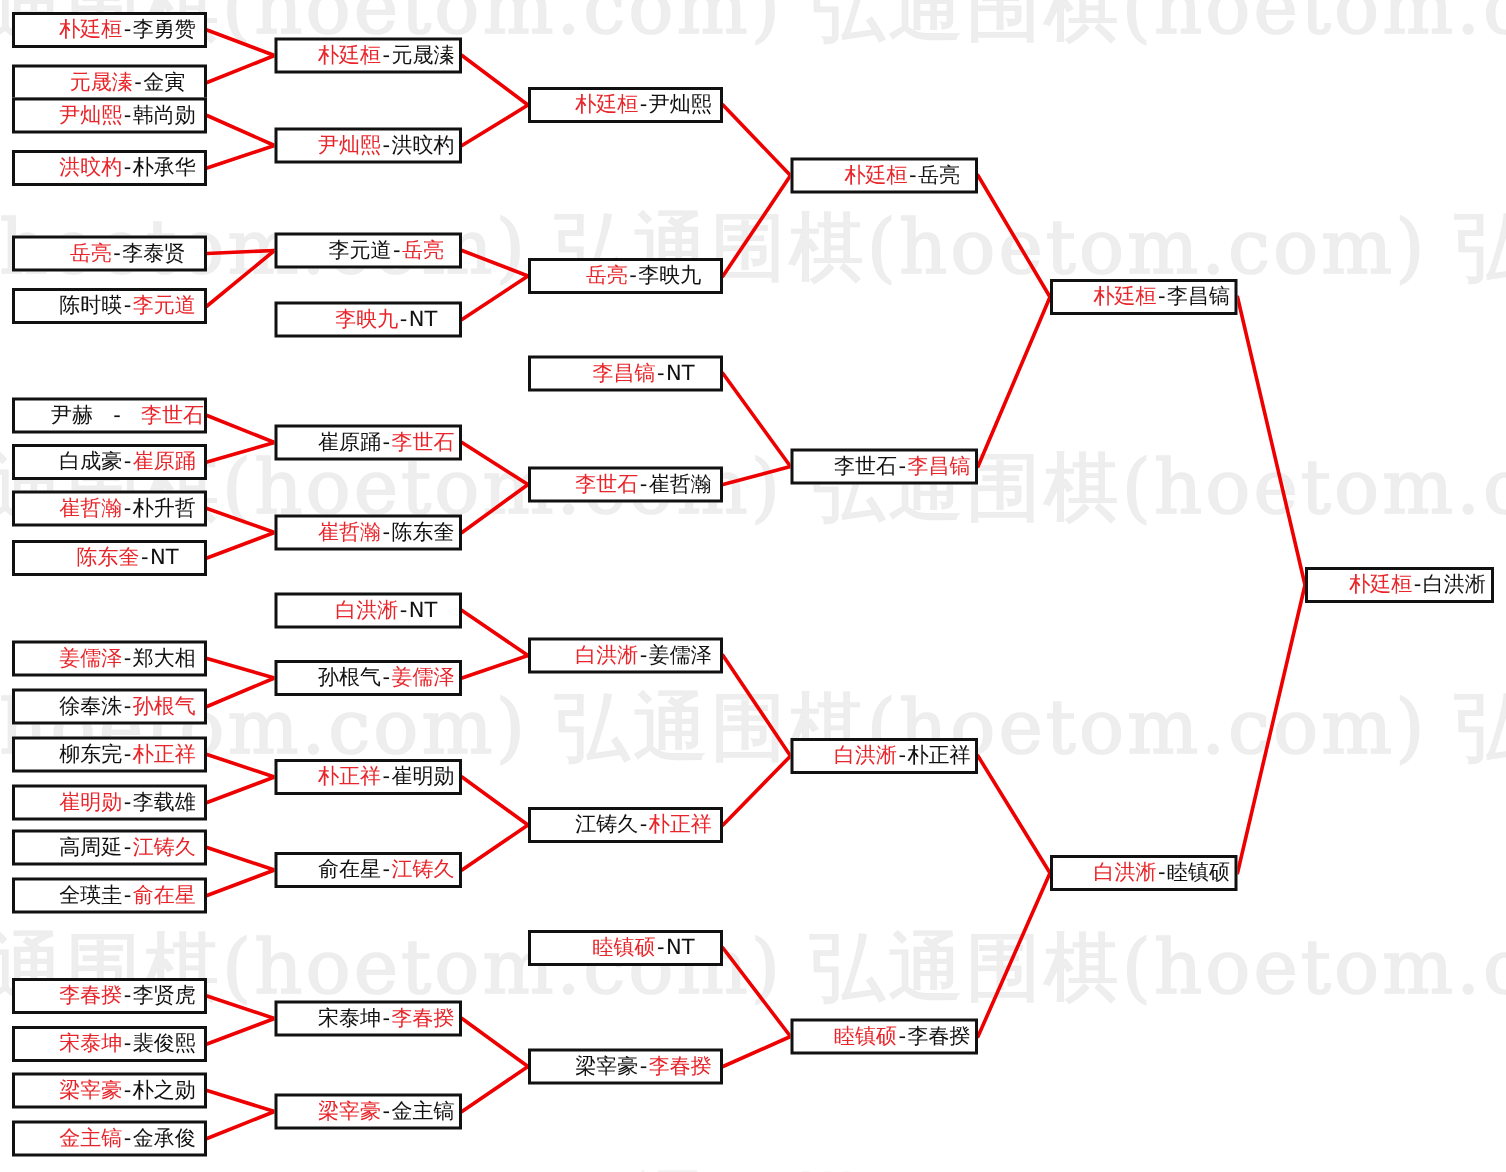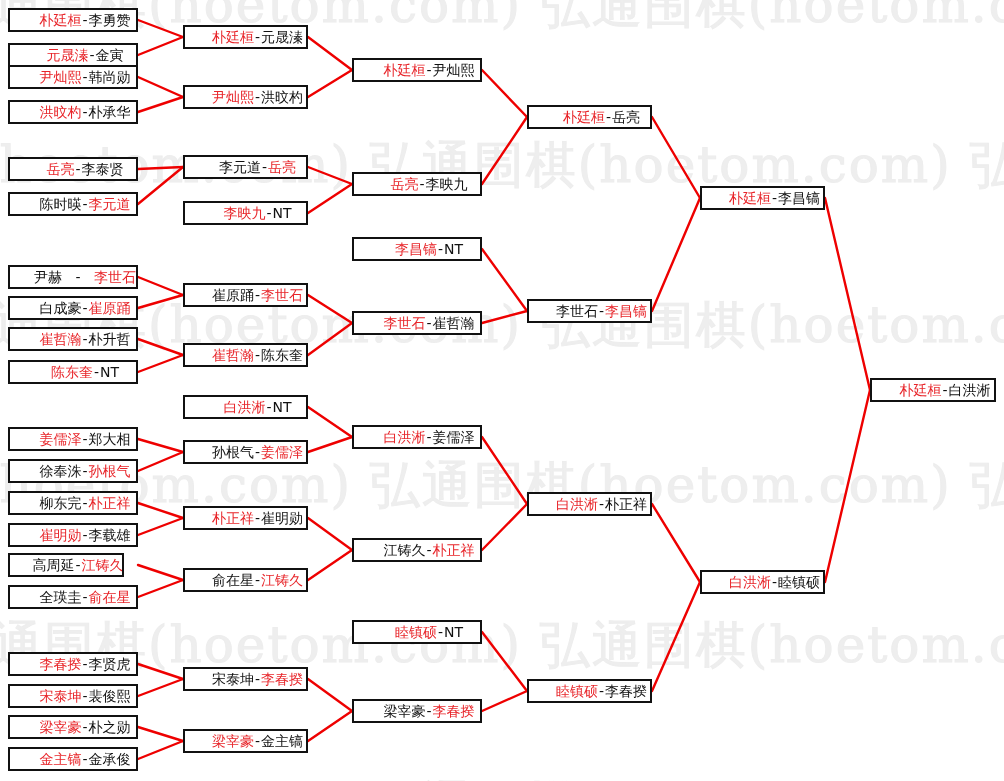--- a/index.html
+++ b/index.html
@@ -170,21 +170,21 @@
       <div class="match" id="box-r1m13" style="left: 8px; top: 491px; width: 130px; height: 24px; border-color: rgb(17, 17, 17);">
         <span class="p">柳东完</span>
         <span class="sep">-</span>
         <span class="p w" style="color: rgb(232, 37, 42);">朴正祥</span>
       </div>
       <div class="match" id="box-r1m14" style="left: 8px; top: 523px; width: 130px; height: 24px; border-color: rgb(17, 17, 17);">
         <span class="p w" style="color: rgb(232, 37, 42);">崔明勋</span>
         <span class="sep">-</span>
         <span class="p">李载雄</span>
       </div>
-      <div class="match" id="box-r1m15" style="left: 8px; top: 553px; width: 116px; height: 24px; border-color: rgb(17, 17, 17);">
+      <div class="match" id="box-r1m15" style="left: 8px; top: 553px; width: 130px; height: 24px; border-color: rgb(17, 17, 17);">
         <span class="p">高周延</span>
         <span class="sep">-</span>
         <span class="p w" style="color: rgb(232, 37, 42);">江铸久</span>
       </div>
       <div class="match" id="box-r1m16" style="left: 8px; top: 585px; width: 130px; height: 24px; border-color: rgb(17, 17, 17);">
         <span class="p">全瑛圭</span>
         <span class="sep">-</span>
         <span class="p w" style="color: rgb(232, 37, 42);">俞在星</span>
       </div>
       <div class="match" id="box-r1m17" style="left: 8px; top: 652px; width: 130px; height: 24px; border-color: rgb(17, 17, 17);">

